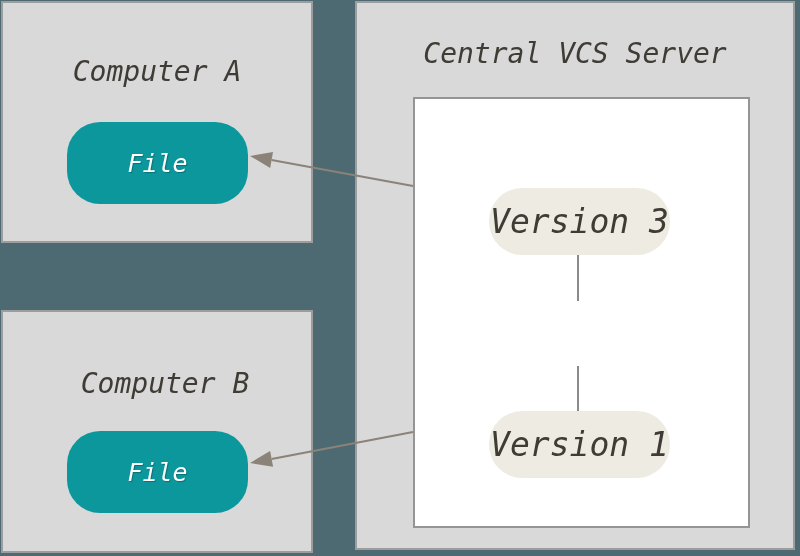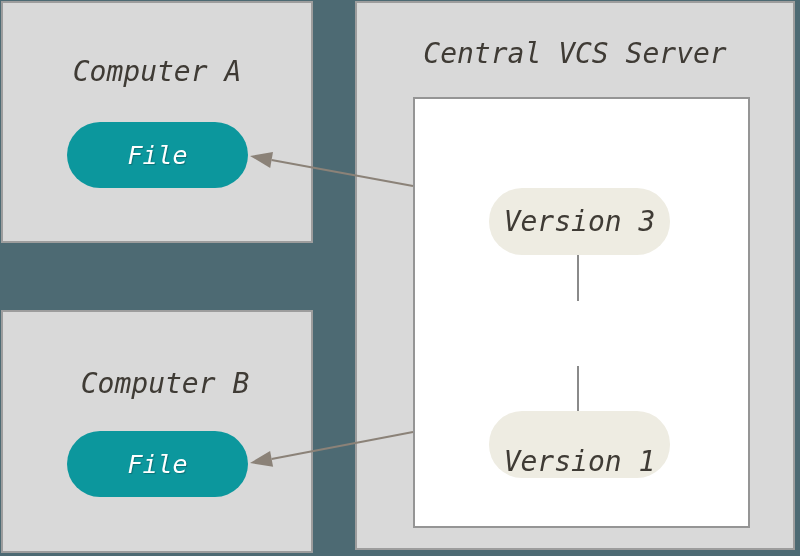--- a/index.html
+++ b/index.html
@@ -36,21 +36,21 @@
   }
   #computer-a-box .box-title { top: 55px; }
   #computer-b-box .box-title { top: 58px; padding-left: 16px; }
   #central-server-box .box-title { top: 37px; }
 
   .file-pill {
     position: absolute;
     left: 64px;
     top: 119px;
     width: 181px;
-    height: 66px;
+    height: 82px;
     border-radius: 33px;
     background: var(--teal-pill, #0c979d);
     color: var(--pill-text, #ffffff);
     font-size: 25px;
     display: flex;
     align-items: center;
     justify-content: center;
     text-shadow: 1px 1px 1px rgba(0,0,0,0.25);
   }
 
@@ -75,28 +75,28 @@
     white-space: nowrap;
   }
   .version-pill {
     position: absolute;
     left: 74px;
     width: 181px;
     height: 67px;
     border-radius: 33px;
     background: var(--version-pill-fill, #eeece2);
     color: var(--text-dark, #3f3b35);
-    font-size: 28px;
+    font-size: 33px;
     display: flex;
     align-items: center;
     justify-content: center;
   }
   #version-pill-3 { top: 89px; }
   #version-pill-2 { top: 202px; }
-  #version-pill-1 { top: 312px; align-items: flex-end; }
+  #version-pill-1 { top: 312px; }
 
   .connector {
     position: absolute;
     left: 162px;
     width: 2px;
     background: var(--connector, #8a8a8a);
   }
   #connector-3-2 { top: 156px; height: 46px; }
   #connector-2-1 { top: 267px; height: 45px; }
 

